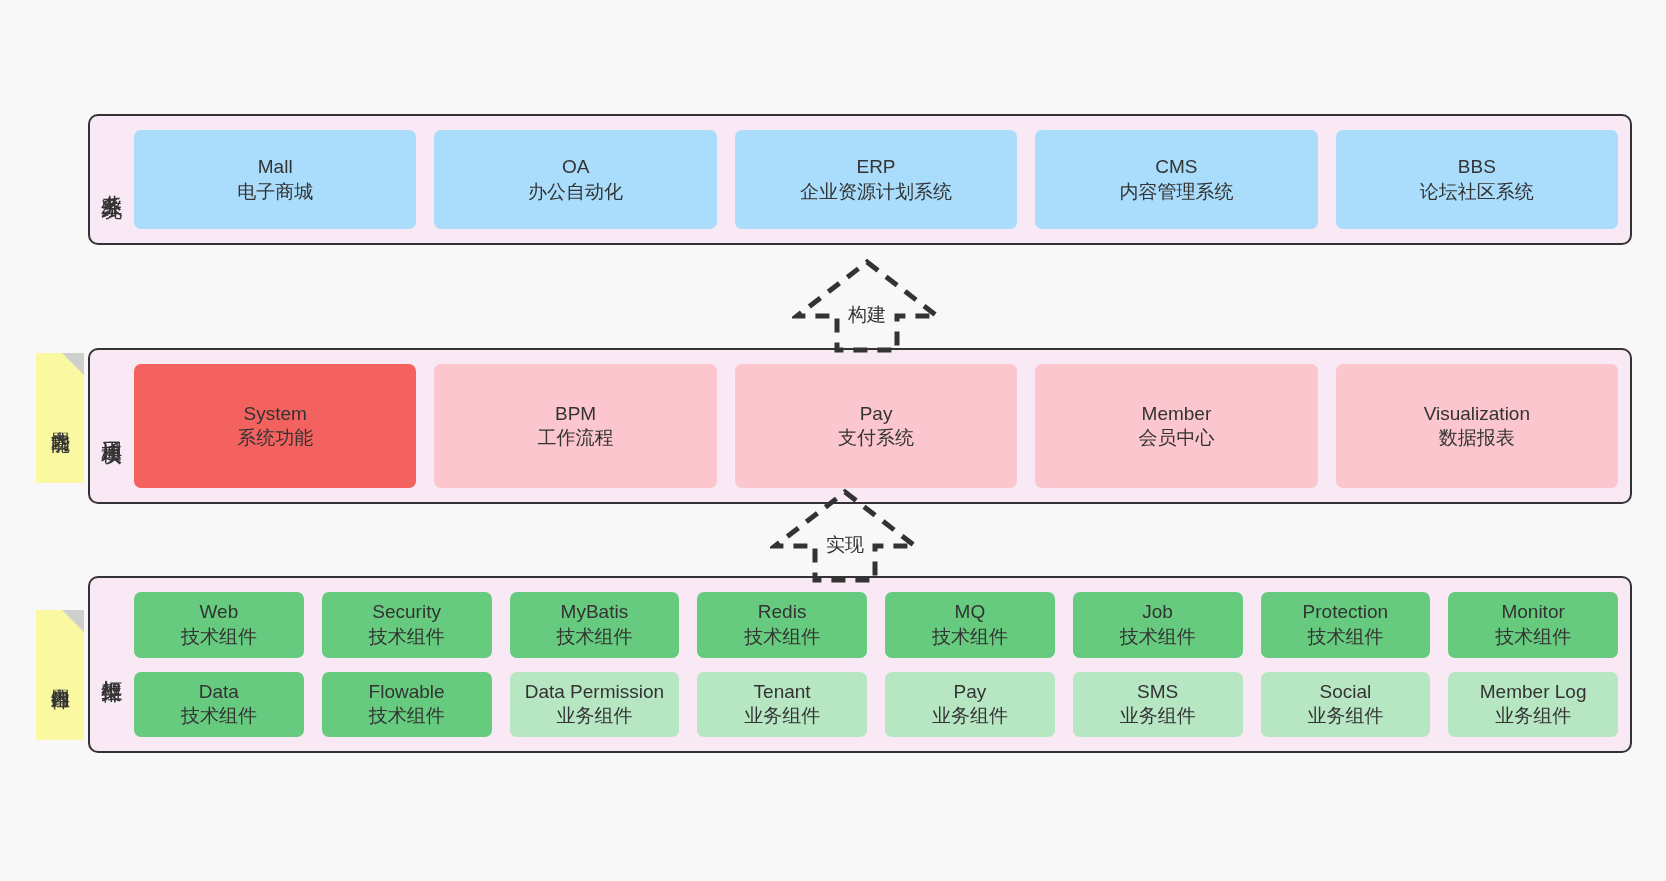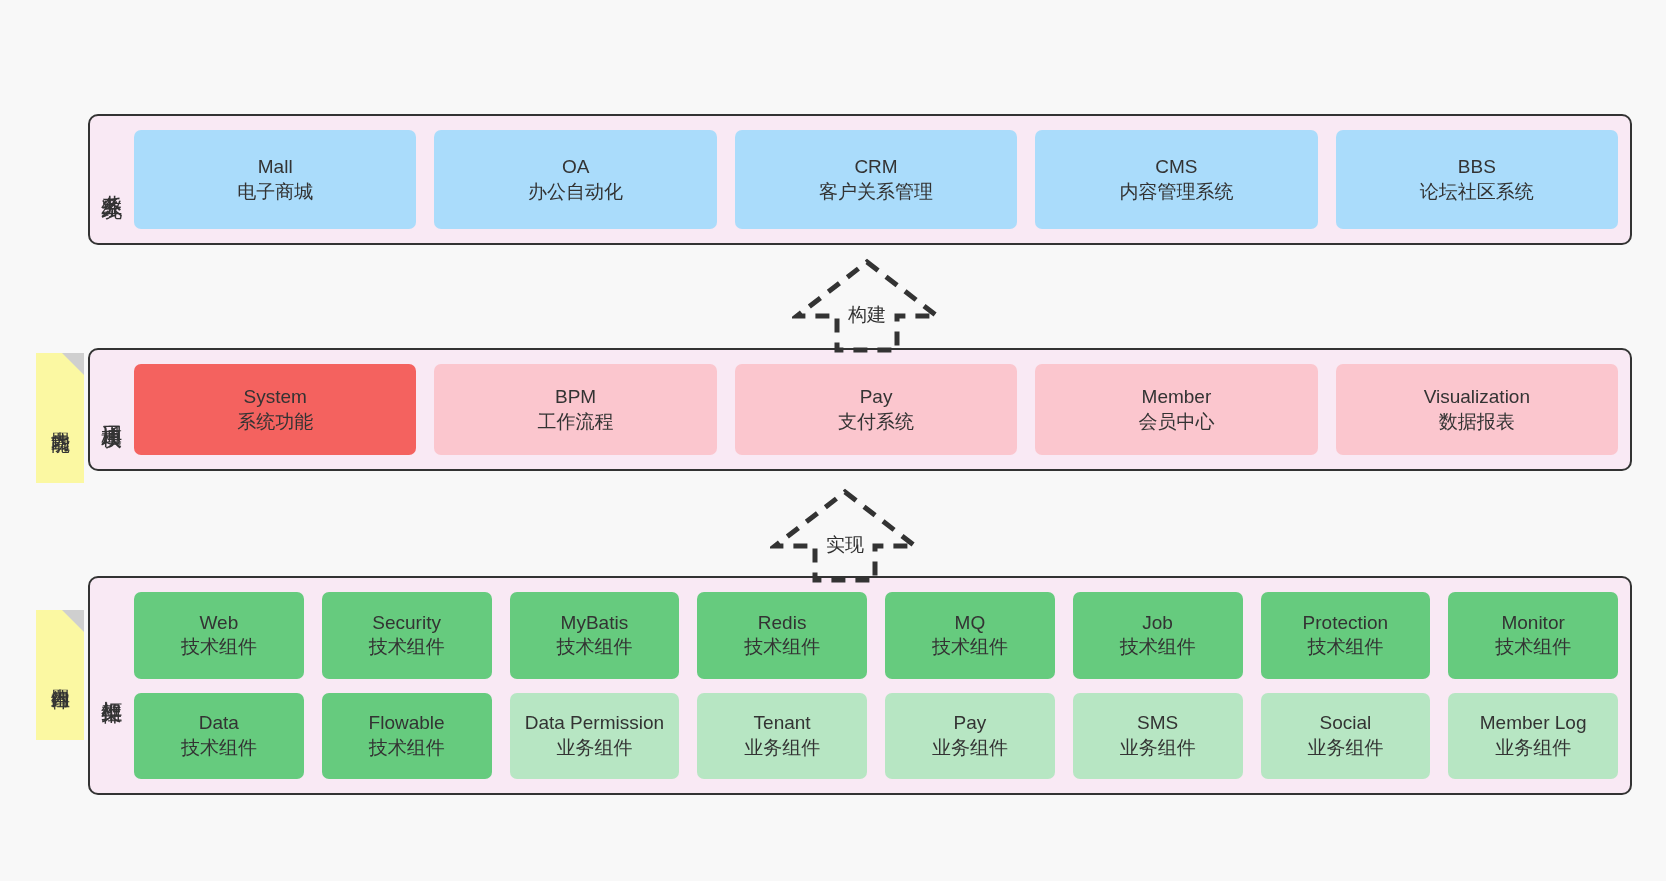--- a/index.html
+++ b/index.html
@@ -143,39 +143,39 @@
         <div class="row">
           <div class="card c-blue">
             <span class="t1">Mall</span>
             <span class="t2">电子商城</span>
           </div>
           <div class="card c-blue">
             <span class="t1">OA</span>
             <span class="t2">办公自动化</span>
           </div>
           <div class="card c-blue">
-            <span class="t1">CRM</span>
-            <span class="t2">客户关系管理</span>
+            <span class="t1">ERP</span>
+            <span class="t2">企业资源计划系统</span>
           </div>
           <div class="card c-blue">
             <span class="t1">CMS</span>
             <span class="t2">内容管理系统</span>
           </div>
           <div class="card c-blue">
             <span class="t1">BBS</span>
             <span class="t2">论坛社区系统</span>
           </div>
         </div>
       </div>
     </div>
     <div class="sticky" style="left: 36px; top: 353px; height: 130px;">
       <span class="fold"></span>
       <span>内置功能</span>
     </div>
-    <div class="layer" style="left: 88px; top: 348px; width: 1544px; height: 123px;">
+    <div class="layer" style="left: 88px; top: 348px; width: 1544px; height: 156px;">
       <div class="layer-label">通用模块</div>
       <div class="layer-body">
         <div class="row">
           <div class="card c-red">
             <span class="t1">System</span>
             <span class="t2">系统功能</span>
           </div>
           <div class="card c-pink">
             <span class="t1">BPM</span>
             <span class="t2">工作流程</span>
@@ -192,21 +192,21 @@
             <span class="t1">Visualization</span>
             <span class="t2">数据报表</span>
           </div>
         </div>
       </div>
     </div>
     <div class="sticky" style="left: 36px; top: 610px; height: 130px;">
       <span class="fold"></span>
       <span>内置组件</span>
     </div>
-    <div class="layer" style="left: 88px; top: 576px; width: 1544px; height: 219px;">
+    <div class="layer" style="left: 88px; top: 576px; width: 1544px; height: 177px;">
       <div class="layer-label">框架组件</div>
       <div class="layer-body">
         <div class="row">
           <div class="card c-green">
             <span class="t1">Web</span>
             <span class="t2">技术组件</span>
           </div>
           <div class="card c-green">
             <span class="t1">Security</span>
             <span class="t2">技术组件</span>

